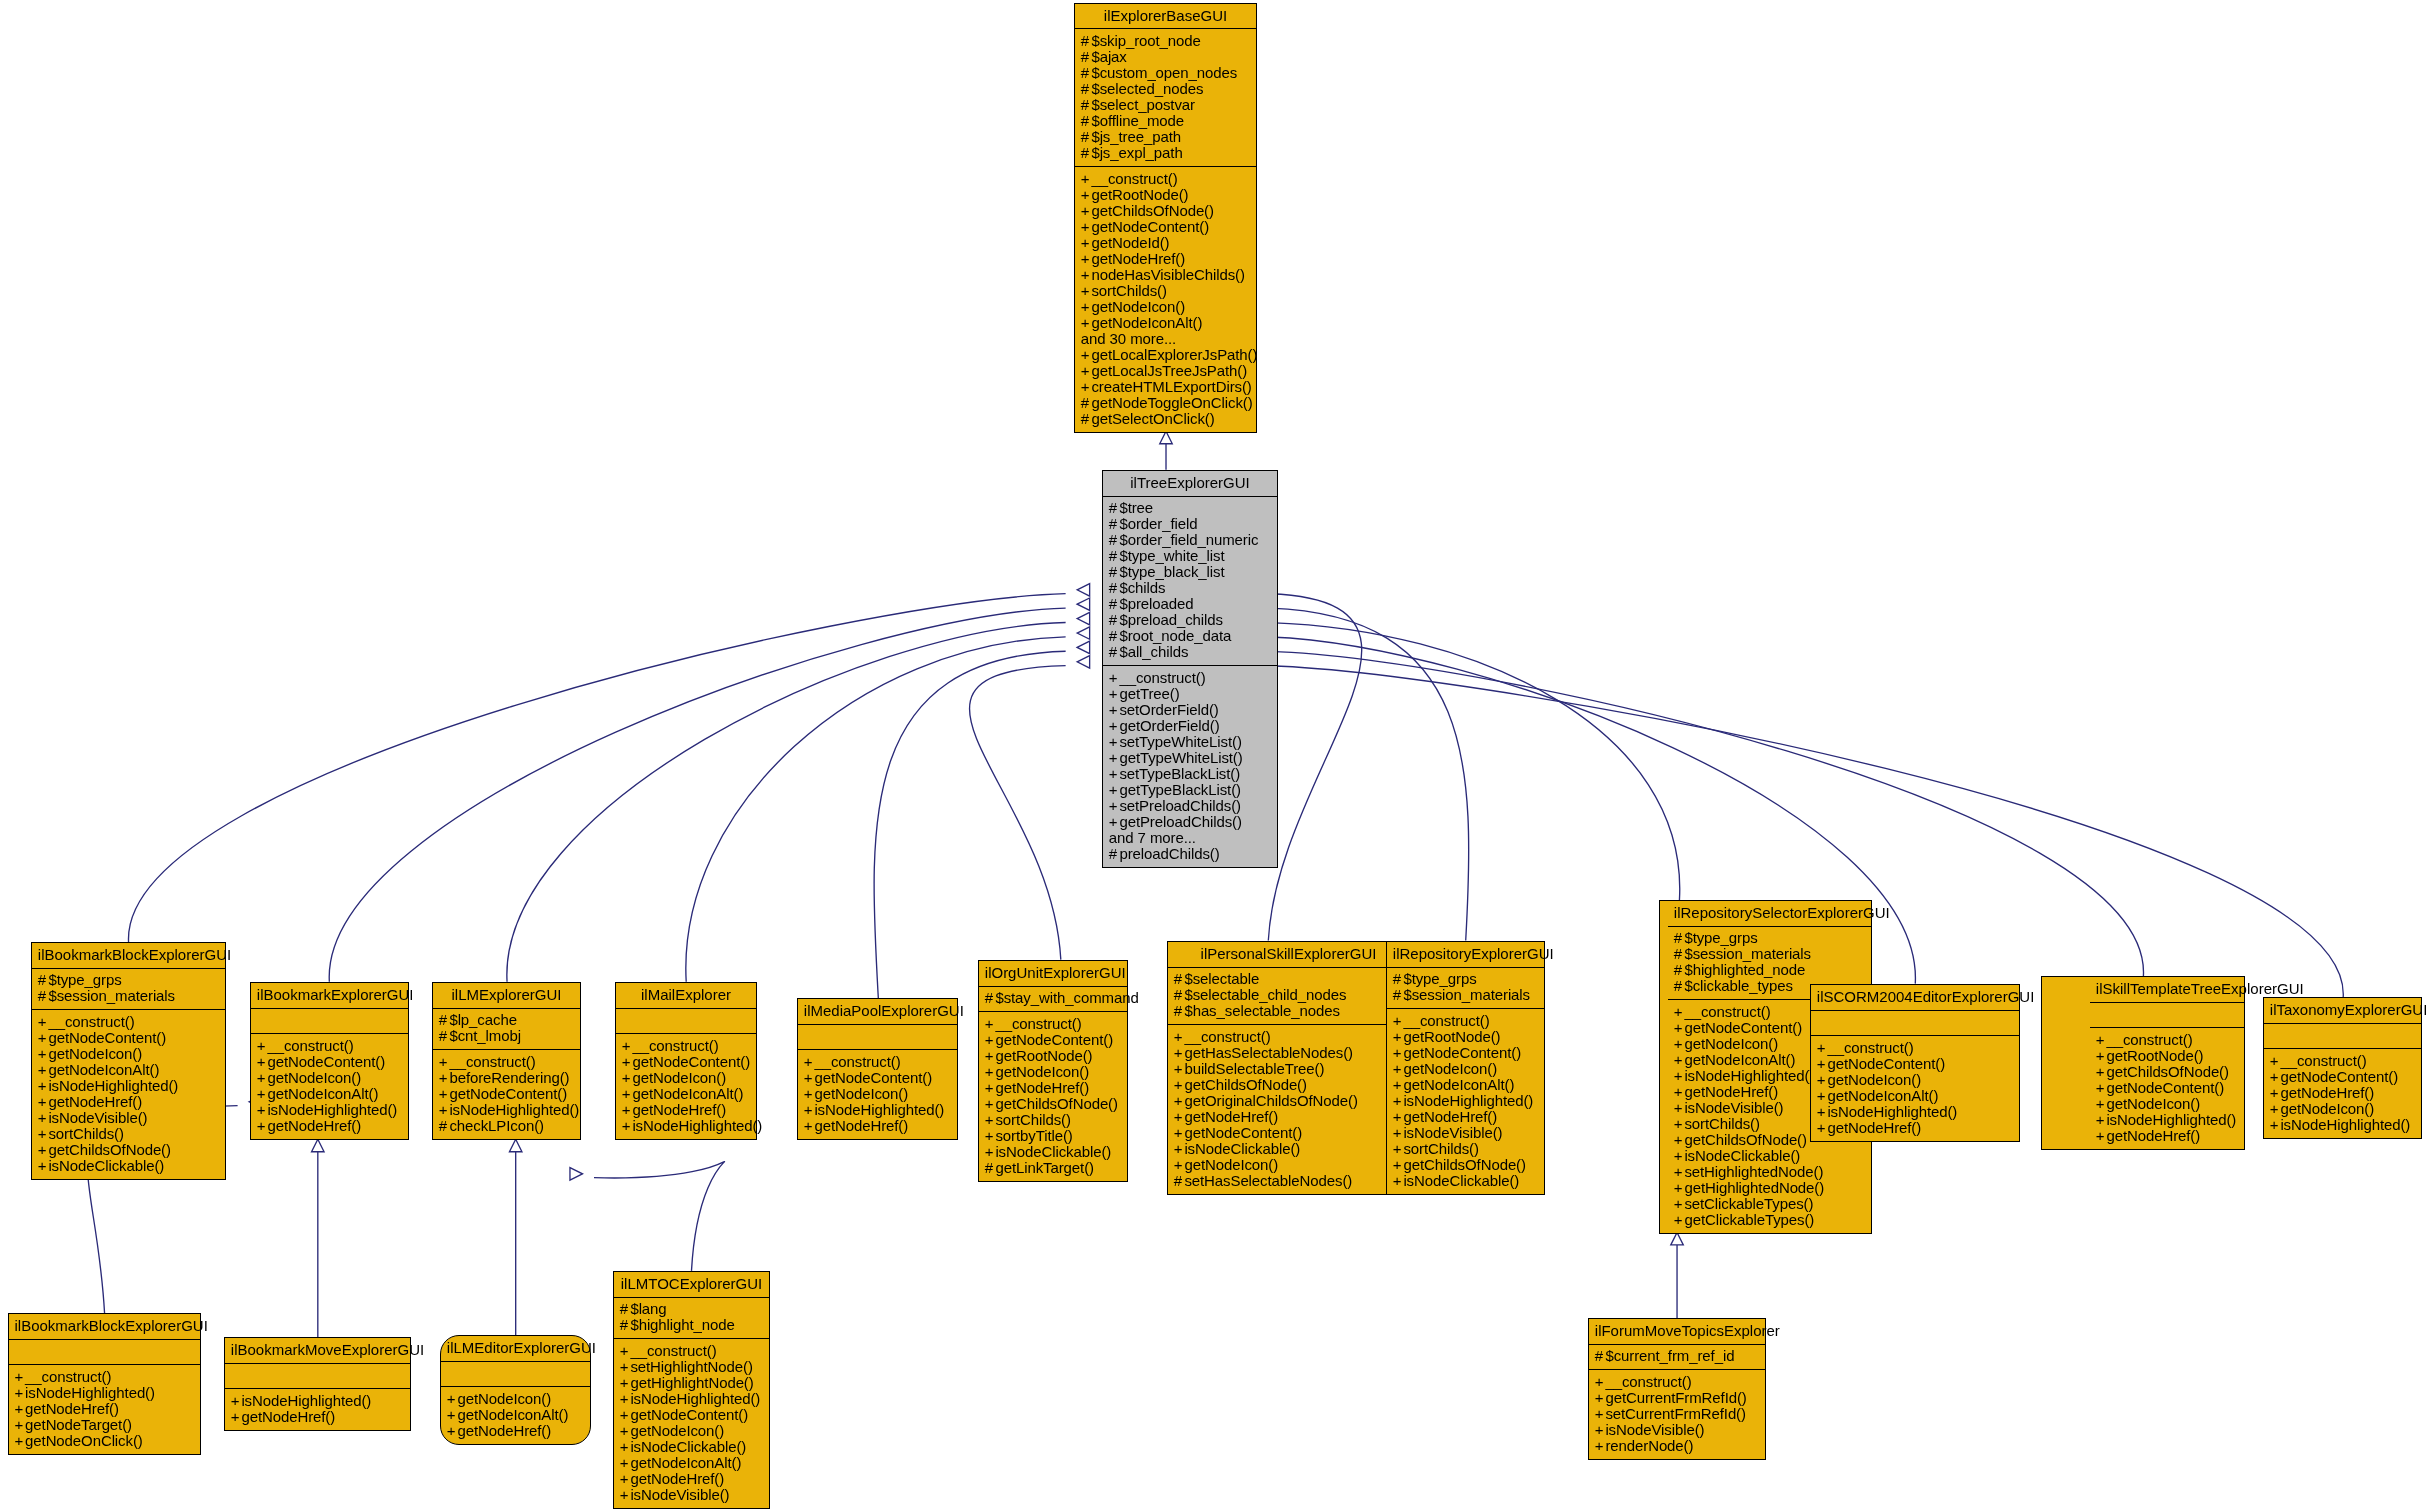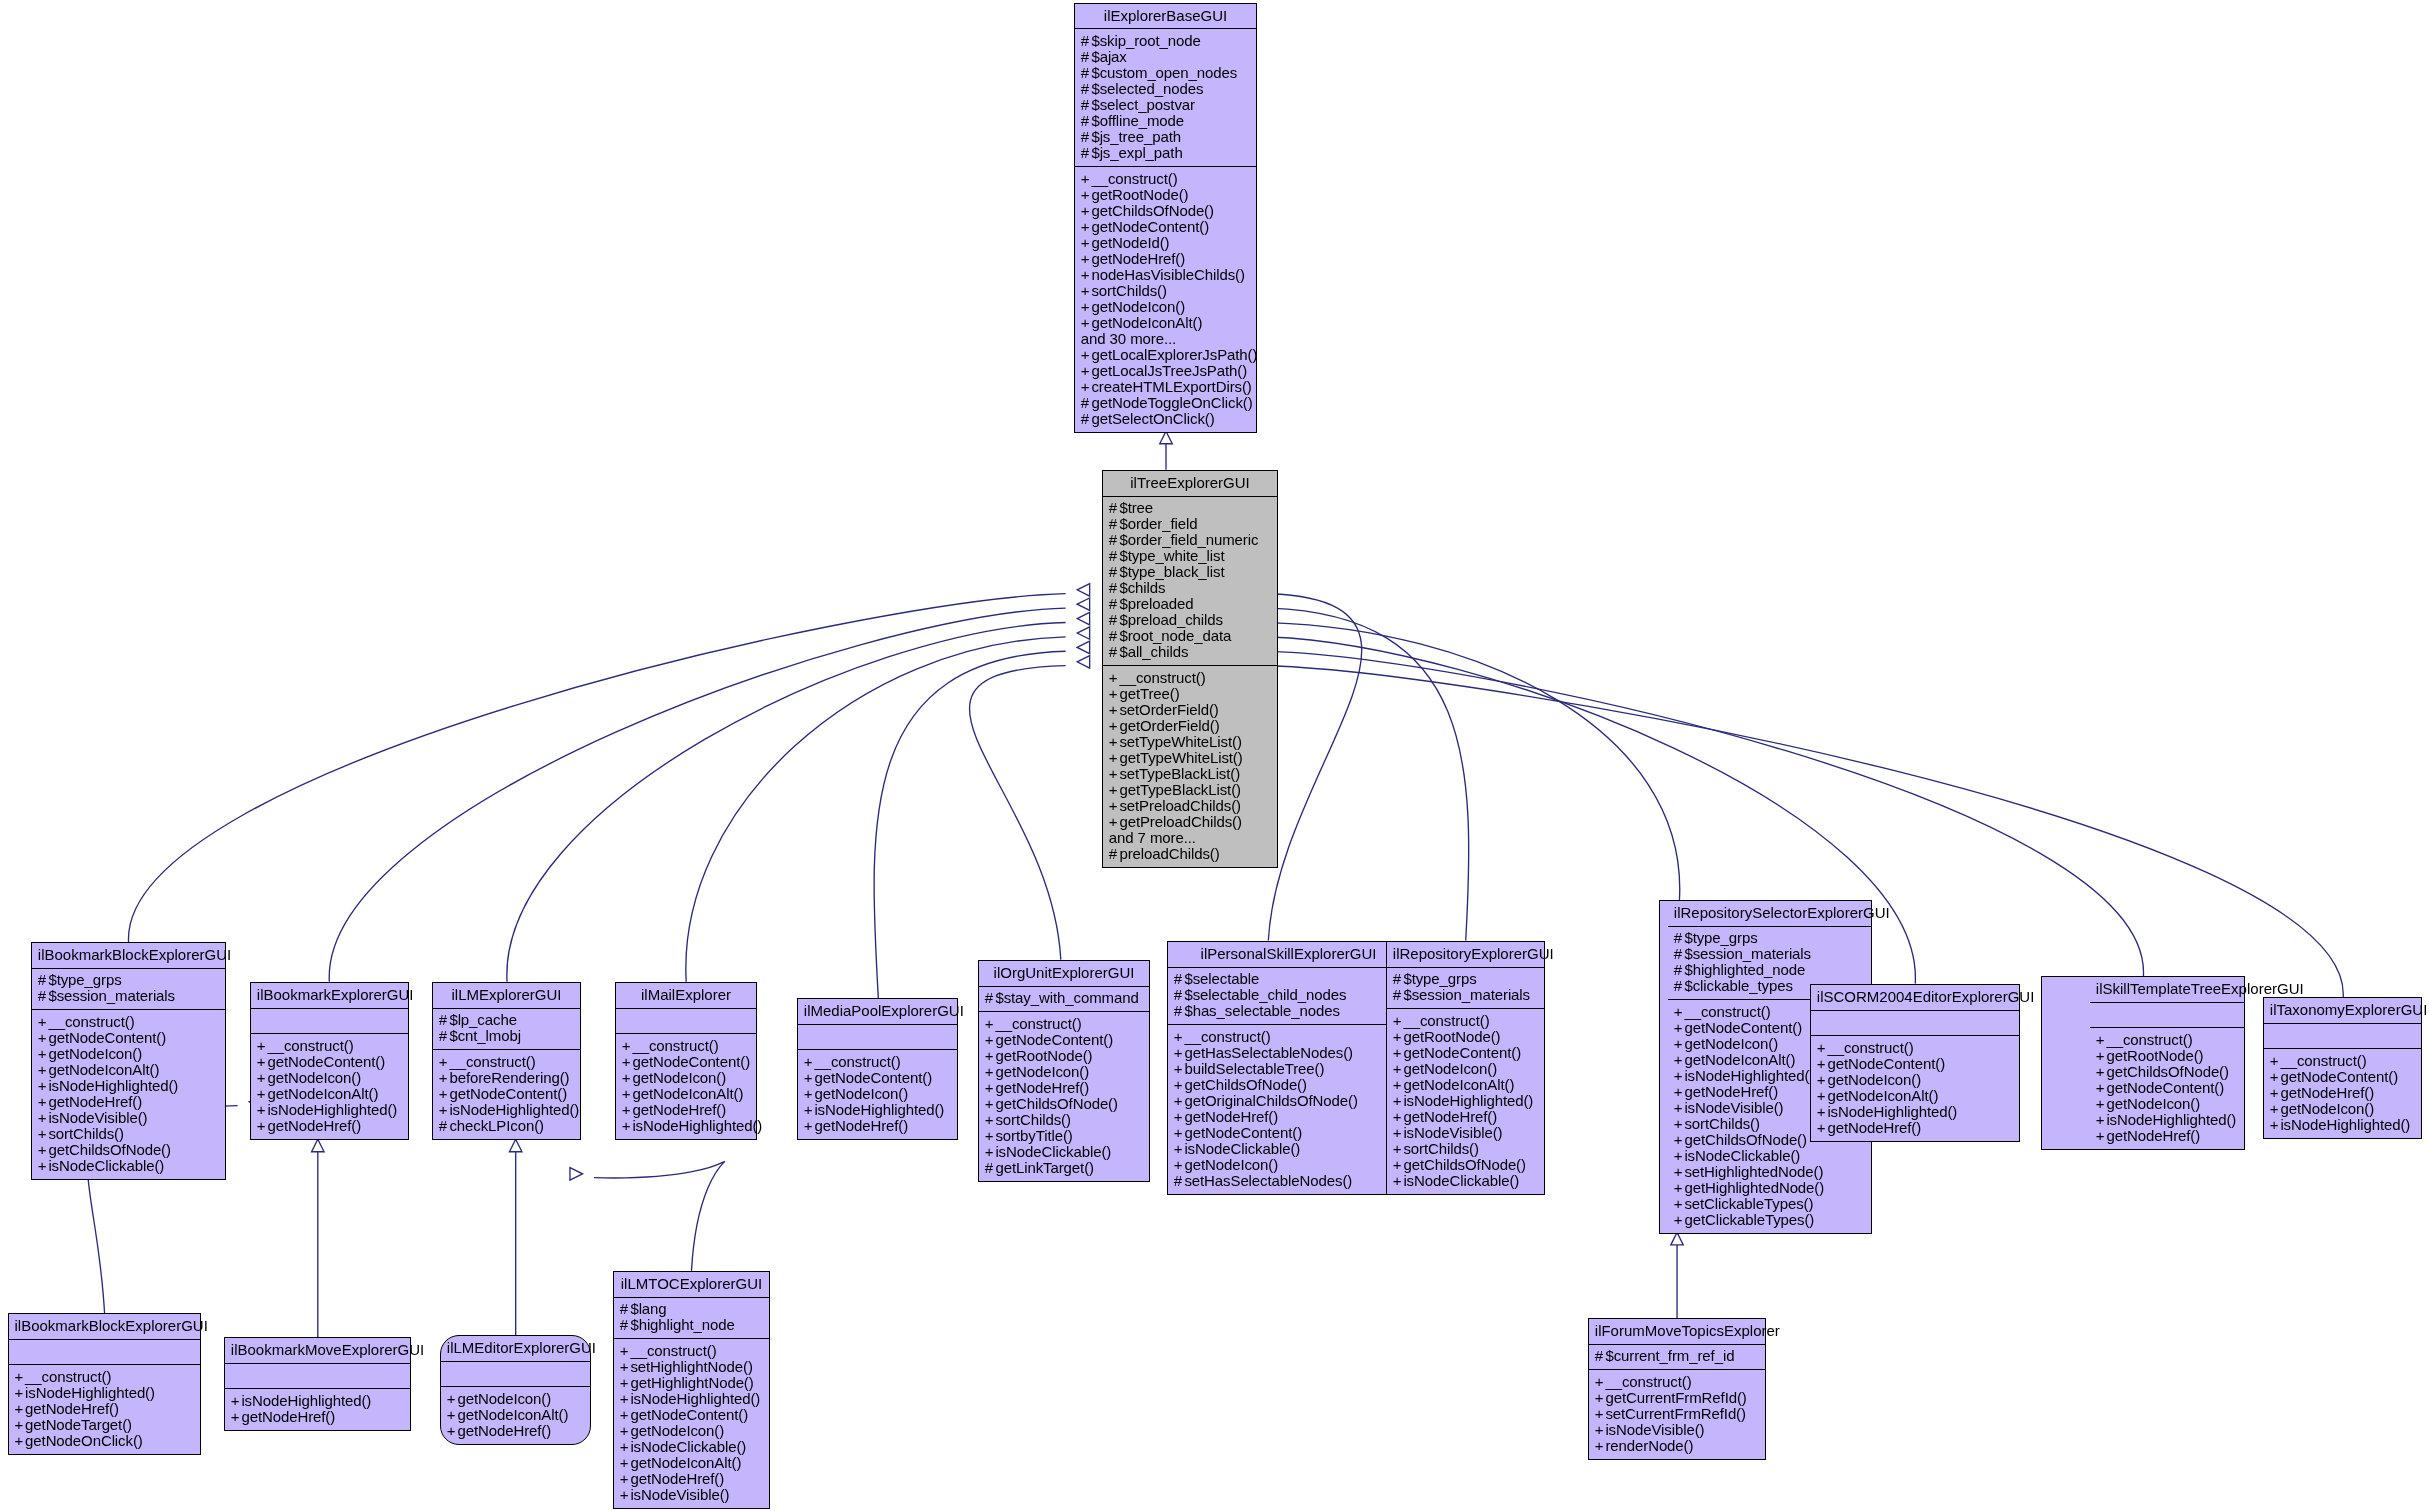--- a/index.html
+++ b/index.html
@@ -22,21 +22,21 @@
     left: 0;
     top: 0;
     width: 2430px;
     height: 1511px;
     pointer-events: none;
   }
   .uml-class {
     position: absolute;
     box-sizing: border-box;
     border: 1.5px solid #000000;
-    background: #c4b5fd;
+    background: #eab308;
     font-size: 15px;
     line-height: 16px;
     color: #000000;
     z-index: 3;
   }
   .uml-class.highlight {
     background: #bfbfbf;
   }
   .uml-title {
     text-align: center;
@@ -228,21 +228,21 @@
         <div class="uml-title">ilMediaPoolExplorerGUI</div>
         <div class="uml-section empty"></div>
         <div class="uml-section">
           <div class="uml-row"><span class="sym">+</span>__construct()</div>
           <div class="uml-row"><span class="sym">+</span>getNodeContent()</div>
           <div class="uml-row"><span class="sym">+</span>getNodeIcon()</div>
           <div class="uml-row"><span class="sym">+</span>isNodeHighlighted()</div>
           <div class="uml-row"><span class="sym">+</span>getNodeHref()</div>
         </div>
       </div>
-      <div class="uml-class" style="left: 978px; top: 960px; width: 172px;">
+      <div class="uml-class" style="left: 978px; top: 960px; width: 150px;">
         <div class="uml-title">ilOrgUnitExplorerGUI</div>
         <div class="uml-section">
           <div class="uml-row"><span class="sym">#</span>$stay_with_command</div>
         </div>
         <div class="uml-section">
           <div class="uml-row"><span class="sym">+</span>__construct()</div>
           <div class="uml-row"><span class="sym">+</span>getNodeContent()</div>
           <div class="uml-row"><span class="sym">+</span>getRootNode()</div>
           <div class="uml-row"><span class="sym">+</span>getNodeIcon()</div>
           <div class="uml-row"><span class="sym">+</span>getNodeHref()</div>

